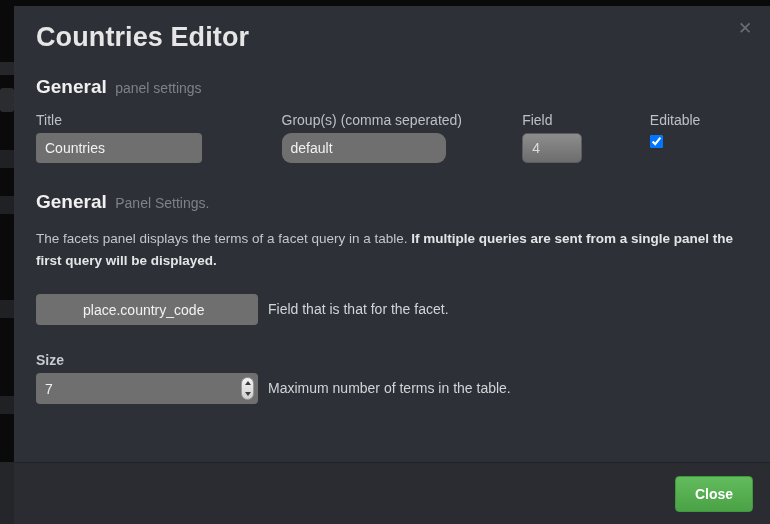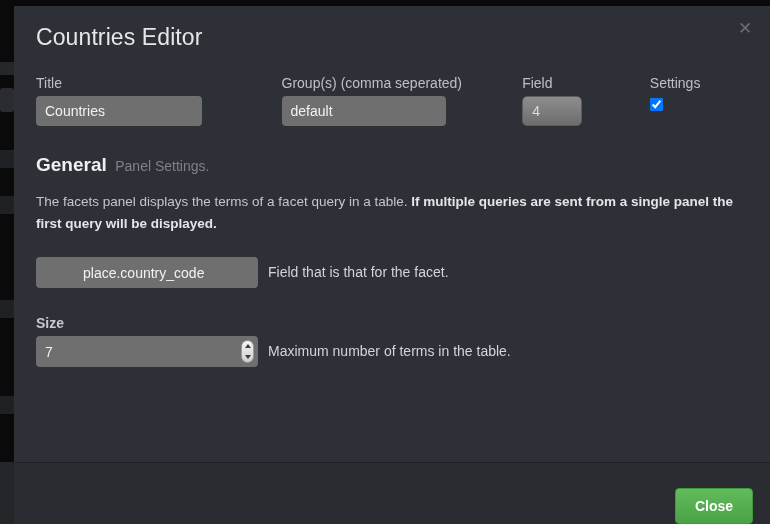--- a/index.html
+++ b/index.html
@@ -37,22 +37,22 @@
     display: flex;
     flex-direction: column;
   }
 
   .modal-header {
     position: relative;
     padding: 16px 22px 6px 22px;
     flex: 0 0 auto;
   }
   .modal-title {
-    font-size: 23px;
-    font-weight: normal;
+    font-size: 27px;
+    font-weight: bold;
     color: #e6e6e6;
     letter-spacing: 0.1px;
     margin: 0;
     line-height: 30px;
   }
   .close-icon {
     position: absolute;
     right: 16px; top: 14px;
     width: 18px; height: 18px;
     font-size: 17px;
@@ -111,21 +111,21 @@
     height: 30px;
     background: #6f6f6f;
     border: none;
     border-radius: 4px;
     color: #f2f2f2;
     font-size: 14px;
     font-family: "Liberation Sans", sans-serif;
     padding: 0 9px;
     outline: none;
   }
-  .text-input.wide { width: 164px; }
+  .text-input.wide { width: 164px; border-radius: 9px; }
   .text-input.field-wide { width: 222px; height: 31px; padding-left: 47px; }
 
   .num-input {
     width: 60px;
     height: 30px;
     background: linear-gradient(#8d8d8d, #6d6d6d);
     border: 1px solid #5a5c60;
     border-radius: 5px;
     color: #dcdcdc;
     font-size: 14px;
@@ -195,21 +195,21 @@
   .size-spinner i.down { border-top: 4px solid #3a3a3a; }
 
   .spacer-28 { height: 28px; }
 
   .modal-footer {
     flex: 0 0 auto;
     height: 62px;
     border-top: 1px solid #202226;
     background: #2a2c31;
     display: flex;
-    align-items: flex-end;
+    align-items: center;
     justify-content: flex-end;
     padding-right: 17px;
   }
   .btn-close {
     background: linear-gradient(#62bb5c, #4aa246);
     border: 1px solid #3f9a3b;
     border-radius: 4px;
     color: #ffffff;
     font-size: 14px;
     font-family: "Liberation Sans", sans-serif;
@@ -234,40 +234,44 @@
 
 <div class="modal">
 
   <div class="modal-header">
     <h1 class="modal-title">Countries Editor</h1>
     <span class="close-icon">✕</span>
   </div>
 
   <div class="modal-body">
 
+    <div class="section-head">
+      <span class="strong">General</span>
+      <span class="muted">panel settings</span>
+    </div>
 
     <div class="form-row">
 
       <div class="col-title">
         <label class="field-label thin">Title</label>
         <input class="text-input" type="text" value="Countries" style="">
       </div>
 
       <div class="col-groups">
         <label class="field-label thin">Group(s) (comma seperated)</label>
         <input class="text-input wide" type="text" value="default" style="">
       </div>
 
       <div class="col-span">
         <label class="field-label thin">Field</label>
         <input class="num-input" type="number" value="4" style="">
       </div>
 
       <div class="col-editable">
-        <label class="field-label thin">Settings</label>
+        <label class="field-label thin">Editable</label>
         <input class="checkbox" type="checkbox" checked="" style="">
       </div>
 
     </div>
 
     <div class="spacer-28"></div>
 
     <div class="section-head">
       <span class="strong">General</span>
       <span class="muted">Panel Settings.</span>

